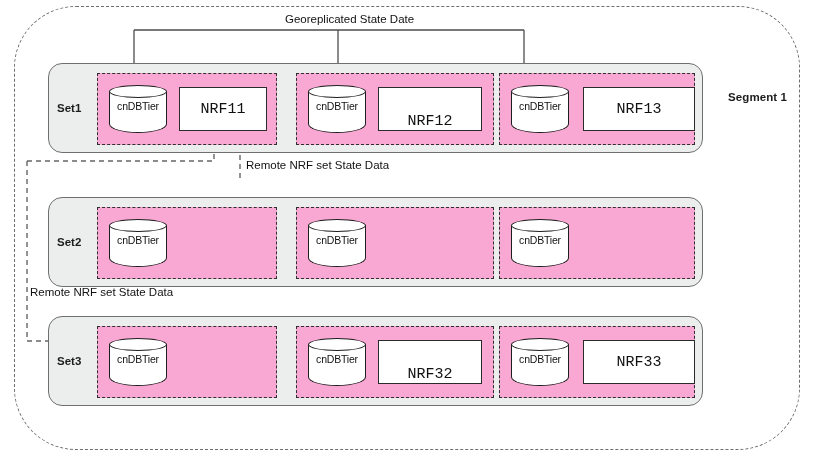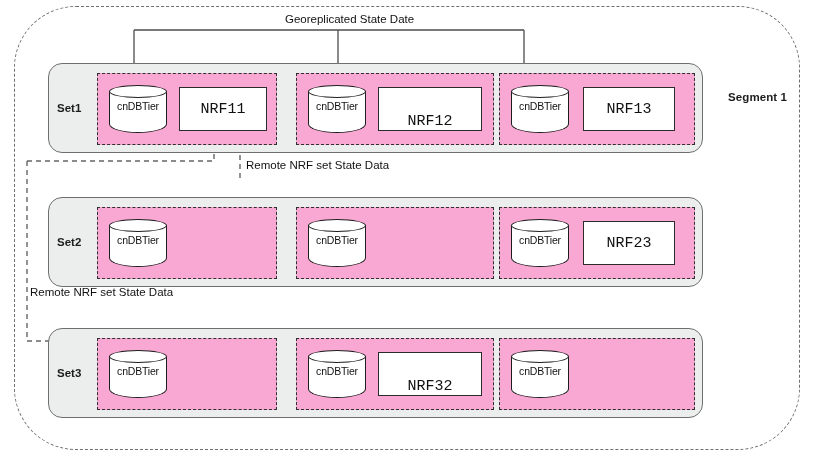--- a/index.html
+++ b/index.html
@@ -56,21 +56,21 @@
     left: 48px;
     width: 655px;
     height: 90px;
     background: #eceded;
     border: 1.3px solid #6f6f6f;
     border-radius: 14px;
     box-sizing: border-box;
   }
   .set-row.r1 { top: 63px; }
   .set-row.r2 { top: 197px; }
-  .set-row.r3 { top: 328px; }
+  .set-row.r3 { top: 316px; }
 
   .set-label {
     position: absolute;
     left: 8px;
     top: 50%;
     transform: translateY(-50%);
     width: 48px;
     text-align: left;
     font-size: 11.5px;
     font-weight: bold;
@@ -140,21 +140,21 @@
     display: flex;
     align-items: center;
     justify-content: center;
     font-size: 15px;
     color: #111111;
     flex: 0 0 auto;
     font-family: Liberation Mono, monospace;
   }
   .g1 .nrf { width: 88px; margin-left: 12px; }
   .g2 .nrf { width: 104px; margin-left: 12px; align-items: flex-end; }
-  .g3 .nrf { width: 92px; margin-left: 14px; }
+  .g3 .nrf { width: 112px; margin-left: 14px; }
 
   
   .flow-label {
     position: absolute;
     font-size: 11.5px;
     color: #111111;
     white-space: nowrap;
   }
   .flow-label.geo    { left: 285px; top: 13px; }
   .flow-label.remote1{ left: 246px; top: 159px; }
@@ -261,23 +261,20 @@
         <div class="cyl-label">cnDBTier</div>
       </div>
     </div>
 
     <div class="group-box g3">
       <div class="cyl">
         <div class="body"></div>
         <div class="top"></div>
         <div class="cyl-label">cnDBTier</div>
       </div>
-      <div class="nrf">
-        <span>NRF23</span>
-      </div>
     </div>
   </div>
 
   <div class="set-row r3">
     <div class="set-label">Set3</div>
 
     <div class="group-box g1">
       <div class="cyl">
         <div class="body"></div>
         <div class="top"></div>
@@ -295,16 +292,19 @@
         <span>NRF32</span>
       </div>
     </div>
 
     <div class="group-box g3">
       <div class="cyl">
         <div class="body"></div>
         <div class="top"></div>
         <div class="cyl-label">cnDBTier</div>
       </div>
+      <div class="nrf">
+        <span>NRF33</span>
+      </div>
     </div>
   </div>
 
 </div>
 
 </body></html>

